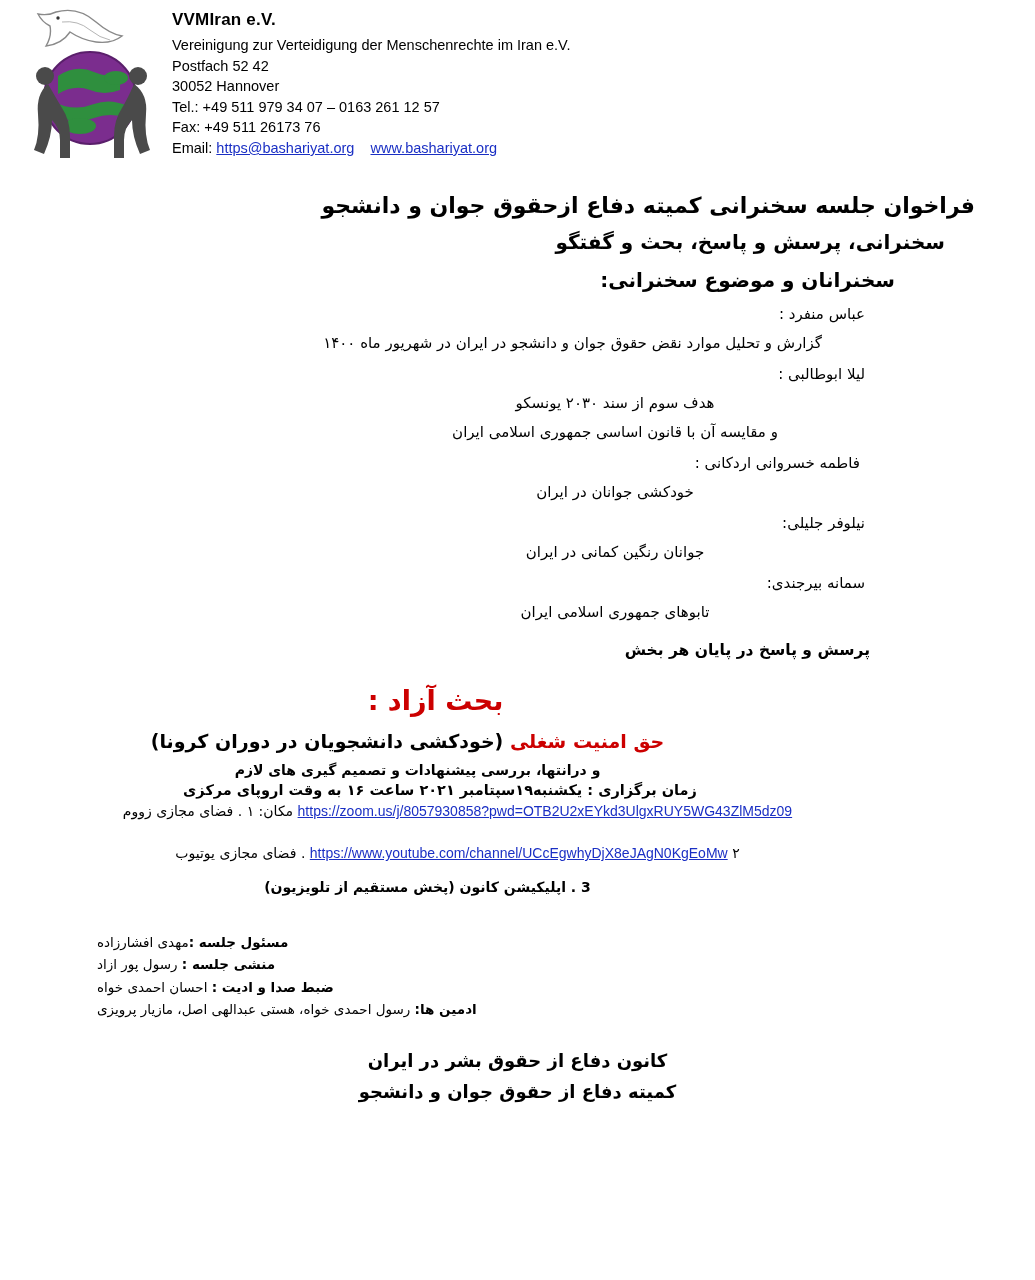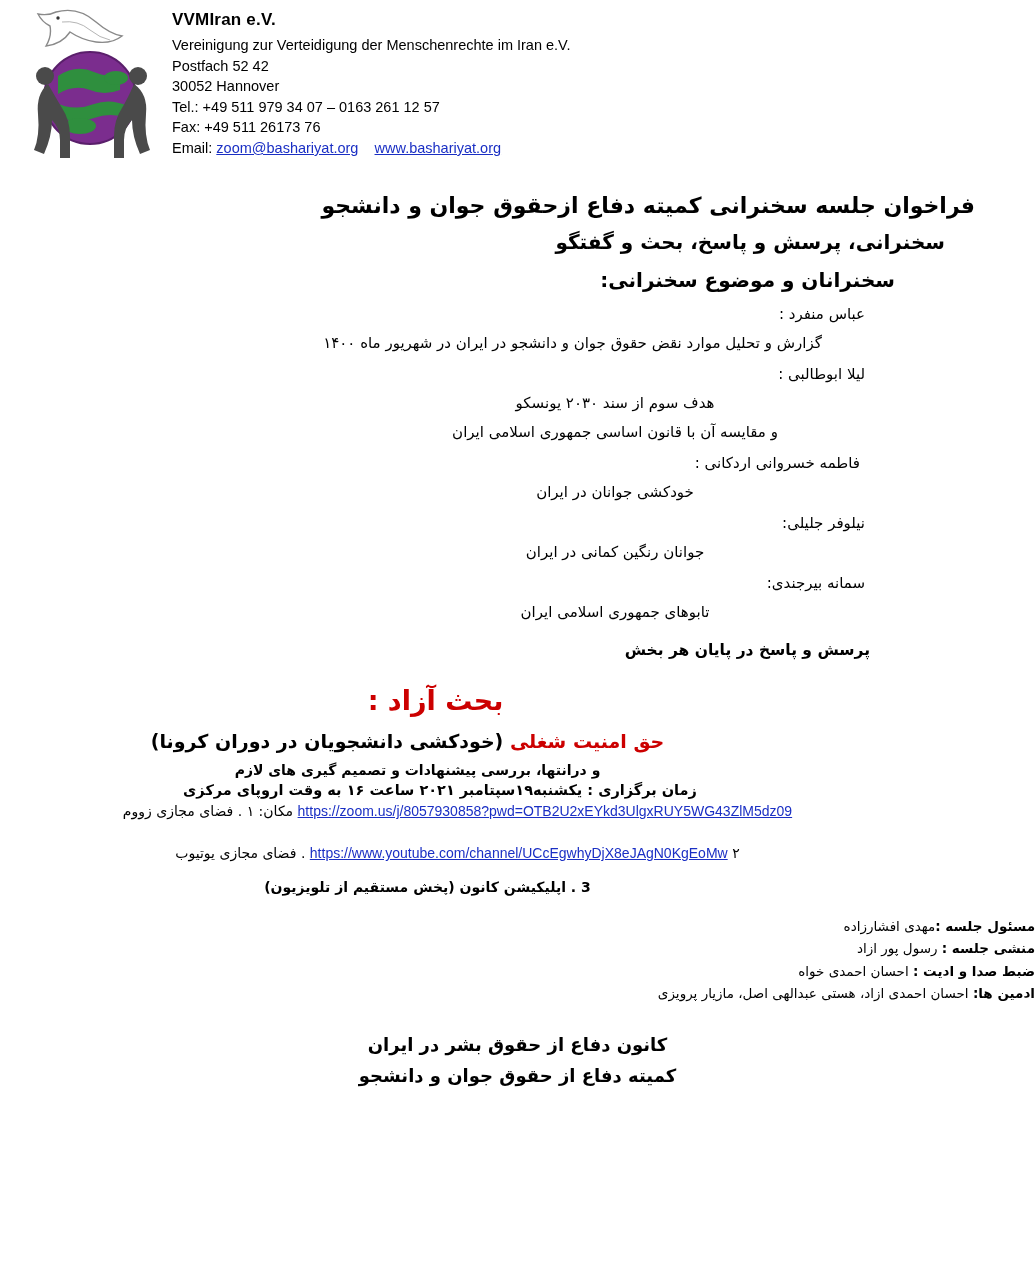--- a/index.html
+++ b/index.html
@@ -135,23 +135,23 @@
   }
   .link-line .lbl { font-size: 14px; }
   .platform-line {
     text-align: center;
     font-size: 14px;
     font-weight: bold;
     margin: 18px 180px 0 0;
   }
 
   .credits {
-    margin-top: 20px;
-    text-align: right;
-    padding-left: 69px;
+    margin-top: 36px;
+    text-align: left;
+    padding-left: 97px;
   }
   .credits div {
     font-size: 13.5px;
     line-height: 1.65;
   }
   .credits b { font-weight: bold; }
 
   .footer {
     margin-top: 26px;
     text-align: center;
@@ -191,21 +191,21 @@
 
   <div class="org-block">
     <div class="org-name">VVMIran e.V.</div>
     <div class="org-line">Vereinigung zur Verteidigung der Menschenrechte im Iran e.V.</div>
     <div class="org-line">Postfach 52 42</div>
     <div class="org-line">30052 Hannover</div>
     <div class="org-line">Tel.: +49 511 979 34 07 – 0163 261 12 57</div>
     <div class="org-line">Fax: +49 511 26173 76</div>
     <div class="org-line email-row">
       <span class="lbl">Email:</span>
-      <a href="#">zoom@bashariyat.org</a>
+      <a href="#">https@bashariyat.org</a>
       &nbsp;&nbsp;
       <a href="#">www.bashariyat.org</a>
     </div>
   </div>
 </div>
 
 <div class="rtl">
 
   <div class="title1">فراخوان جلسه سخنرانی کمیته دفاع ازحقوق جوان و دانشجو</div>
   <div class="title2">سخنرانی، پرسش و پاسخ، بحث و گفتگو</div>
@@ -255,21 +255,21 @@
     <div>
       <b>مسئول جلسه  :</b><span>مهدی افشارزاده</span>
     </div>
     <div>
       <b>منشی جلسه :</b><span> رسول پور ازاد</span>
     </div>
     <div>
       <b>ضبط صدا و ادیت :</b><span> احسان احمدی خواه</span>
     </div>
     <div>
-      <b>ادمین ها:</b><span> احسان احمدی ازاد، هستی عبدالهی اصل، مازیار پرویزی</span>
+      <b>ادمین ها:</b><span> رسول احمدی خواه، هستی عبدالهی اصل، مازیار پرویزی</span>
     </div>
   </div>
 
   <div class="footer">
     <div>کانون دفاع از حقوق بشر در ایران</div>
     <div>کمیته دفاع از حقوق جوان و دانشجو</div>
   </div>
 
 </div>
 

